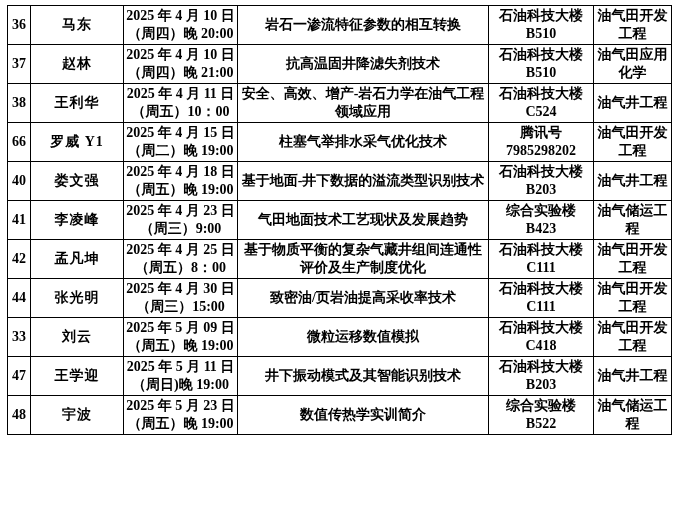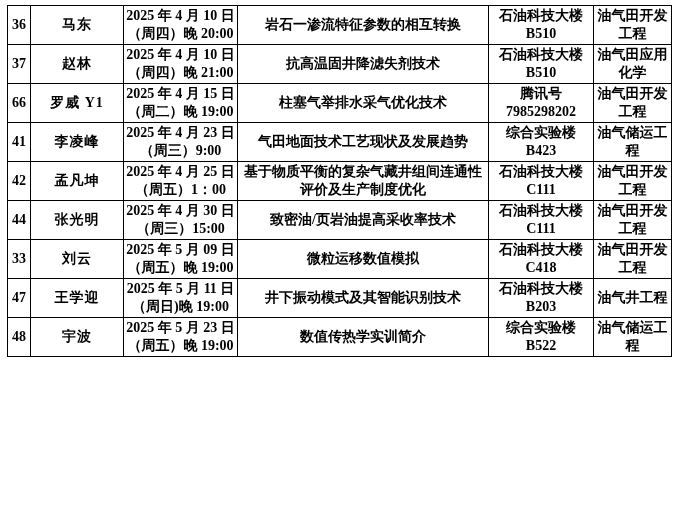--- a/index.html
+++ b/index.html
@@ -82,53 +82,81 @@
       <div class="line2">（周四）晚 21:00</div>
     </td>
     <td class="c-title">抗高温固井降滤失剂技术</td>
     <td class="c-loc">
       <div class="line1">石油科技大楼</div>
       <div class="line2">B510</div>
     </td>
     <td class="c-major">油气田应用化学</td>
   </tr>
           <tr>
+    <td class="c-num">38</td>
+    <td class="c-name">王利华</td>
+    <td class="c-date">
+      <div class="line1">2025 年 4 月 11 日</div>
+      <div class="line2">（周五）10：00</div>
+    </td>
+    <td class="c-title">安全、高效、增产-岩石力学在油气工程领域应用</td>
+    <td class="c-loc">
+      <div class="line1">石油科技大楼</div>
+      <div class="line2">C524</div>
+    </td>
+    <td class="c-major">油气井工程</td>
+  </tr>
+          <tr>
     <td class="c-num">66</td>
     <td class="c-name">罗威 Y1</td>
     <td class="c-date">
       <div class="line1">2025 年 4 月 15 日</div>
       <div class="line2">（周二）晚 19:00</div>
     </td>
     <td class="c-title">柱塞气举排水采气优化技术</td>
     <td class="c-loc">
       <div class="line1">腾讯号</div>
       <div class="line2">7985298202</div>
     </td>
     <td class="c-major">油气田开发工程</td>
   </tr>
           <tr>
+    <td class="c-num">40</td>
+    <td class="c-name">娄文强</td>
+    <td class="c-date">
+      <div class="line1">2025 年 4 月 18 日</div>
+      <div class="line2">（周五）晚 19:00</div>
+    </td>
+    <td class="c-title">基于地面-井下数据的溢流类型识别技术</td>
+    <td class="c-loc">
+      <div class="line1">石油科技大楼</div>
+      <div class="line2">B203</div>
+    </td>
+    <td class="c-major">油气井工程</td>
+  </tr>
+          <tr>
     <td class="c-num">41</td>
     <td class="c-name">李凌峰</td>
     <td class="c-date">
       <div class="line1">2025 年 4 月 23 日</div>
       <div class="line2">（周三）9:00</div>
     </td>
     <td class="c-title">气田地面技术工艺现状及发展趋势</td>
     <td class="c-loc">
       <div class="line1">综合实验楼</div>
       <div class="line2">B423</div>
     </td>
     <td class="c-major">油气储运工程</td>
   </tr>
           <tr>
     <td class="c-num">42</td>
     <td class="c-name">孟凡坤</td>
     <td class="c-date">
       <div class="line1">2025 年 4 月 25 日</div>
-      <div class="line2">（周五）1：00</div>
+      <div class="line2">（周五）8：00</div>
     </td>
     <td class="c-title">基于物质平衡的复杂气藏井组间连通性评价及生产制度优化</td>
     <td class="c-loc">
       <div class="line1">石油科技大楼</div>
       <div class="line2">C111</div>
     </td>
     <td class="c-major">油气田开发工程</td>
   </tr>
           <tr>
     <td class="c-num">44</td>

